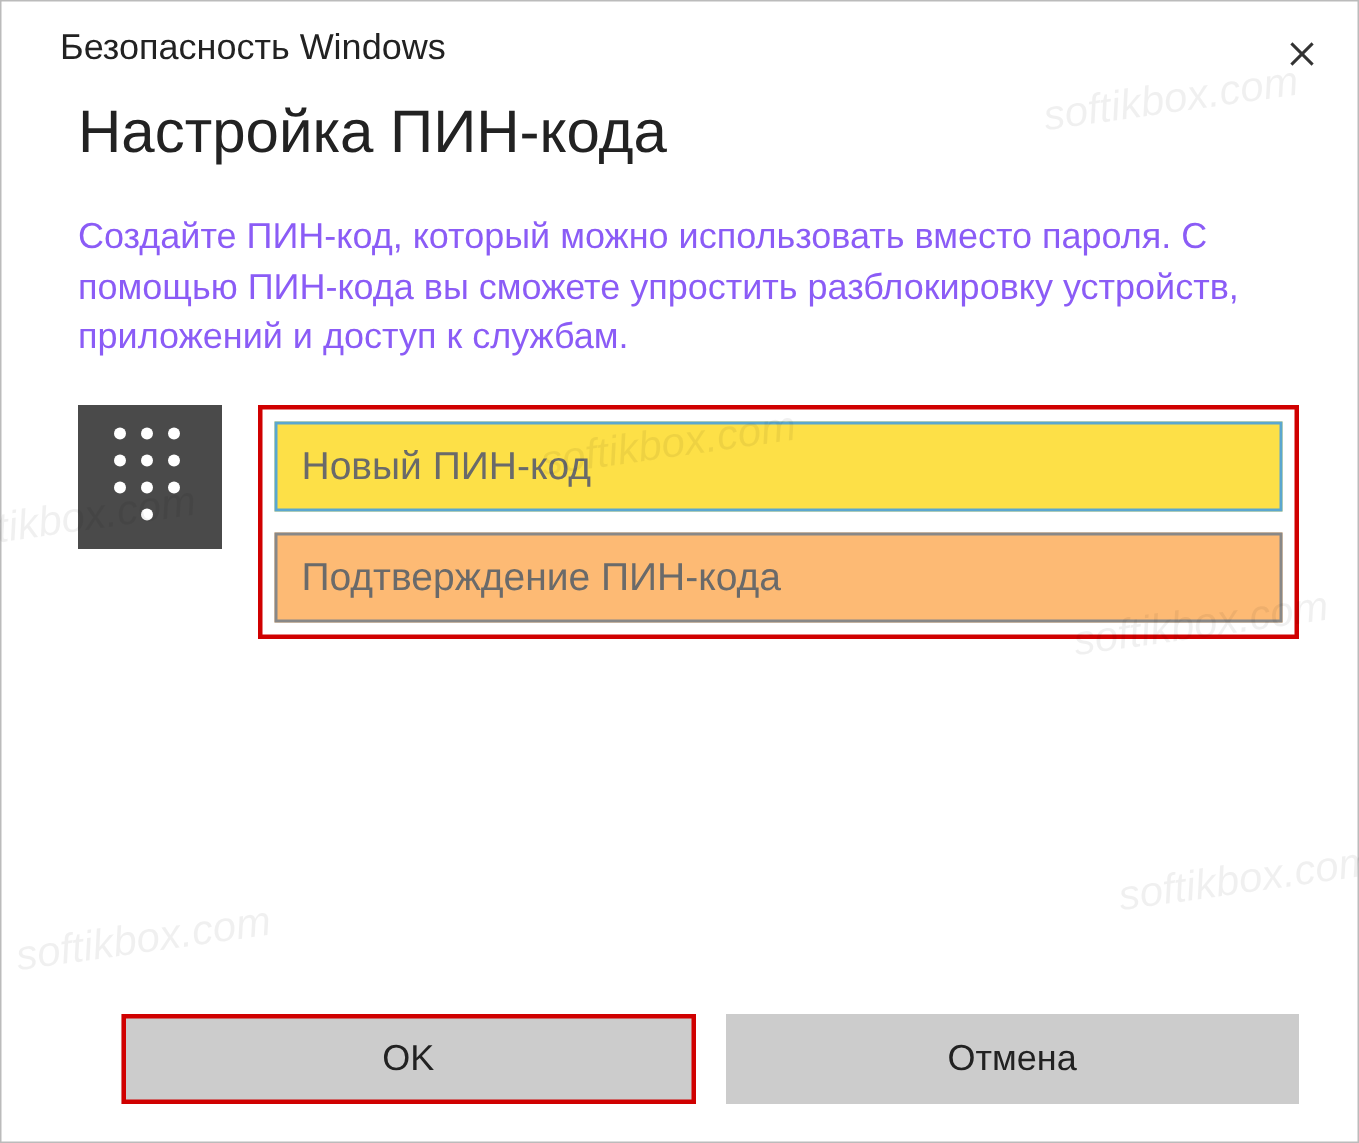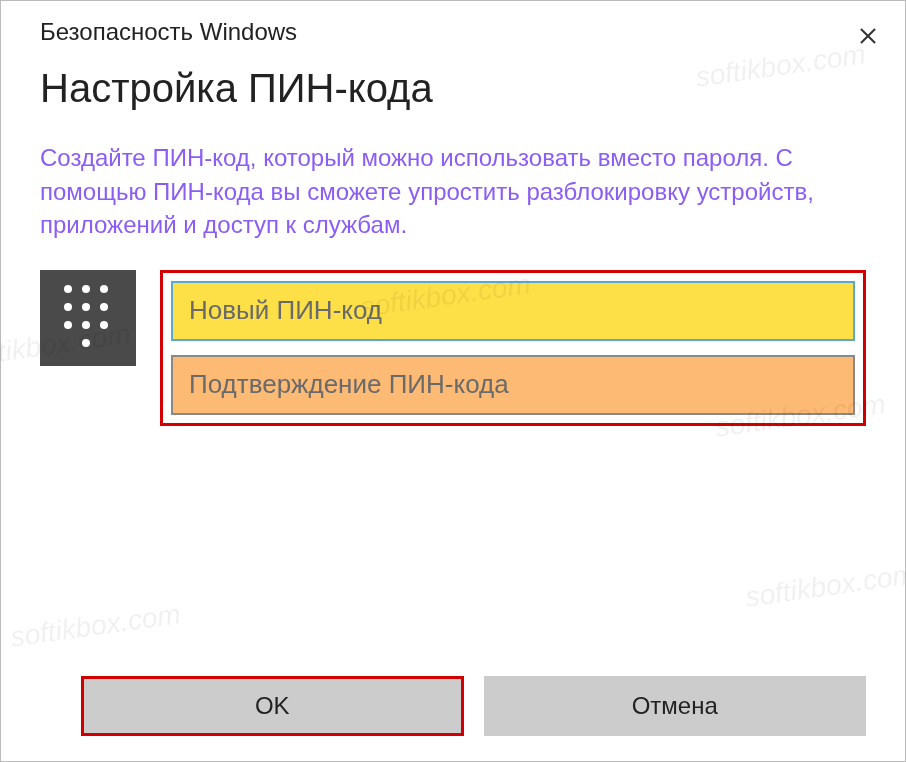--- a/index.html
+++ b/index.html
@@ -54,21 +54,21 @@
       top: 9px;
       left: 0;
       width: 20px;
       height: 2px;
       background: #333;
     }
     .close-icon::before { transform: rotate(45deg); }
     .close-icon::after { transform: rotate(-45deg); }
 
     .content {
-      padding: 10px 40px 0 40px;
+      padding: 10px 40px 0 52px;
     }
     .heading {
       font-size: 40px;
       font-weight: 400;
       color: #222;
       margin-bottom: 30px;
     }
     .description {
       font-size: 24px;
       line-height: 1.4;

